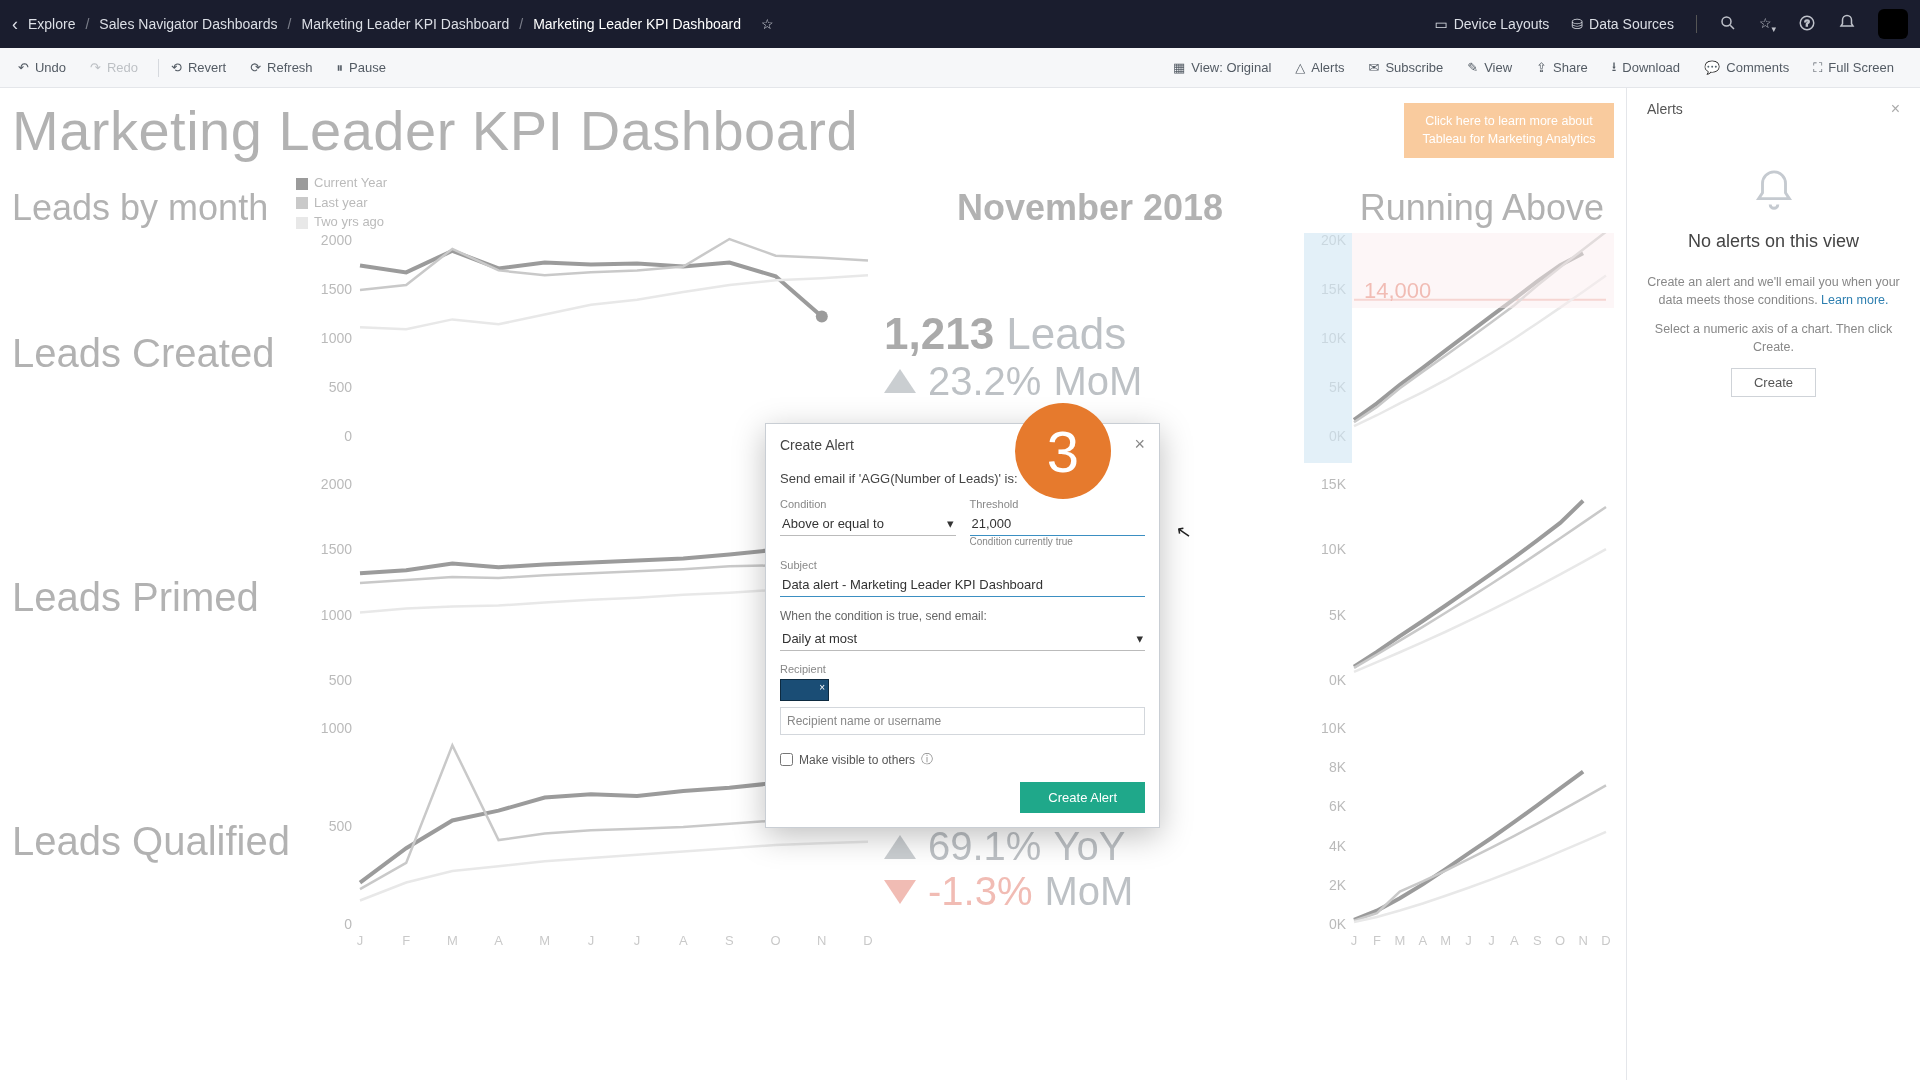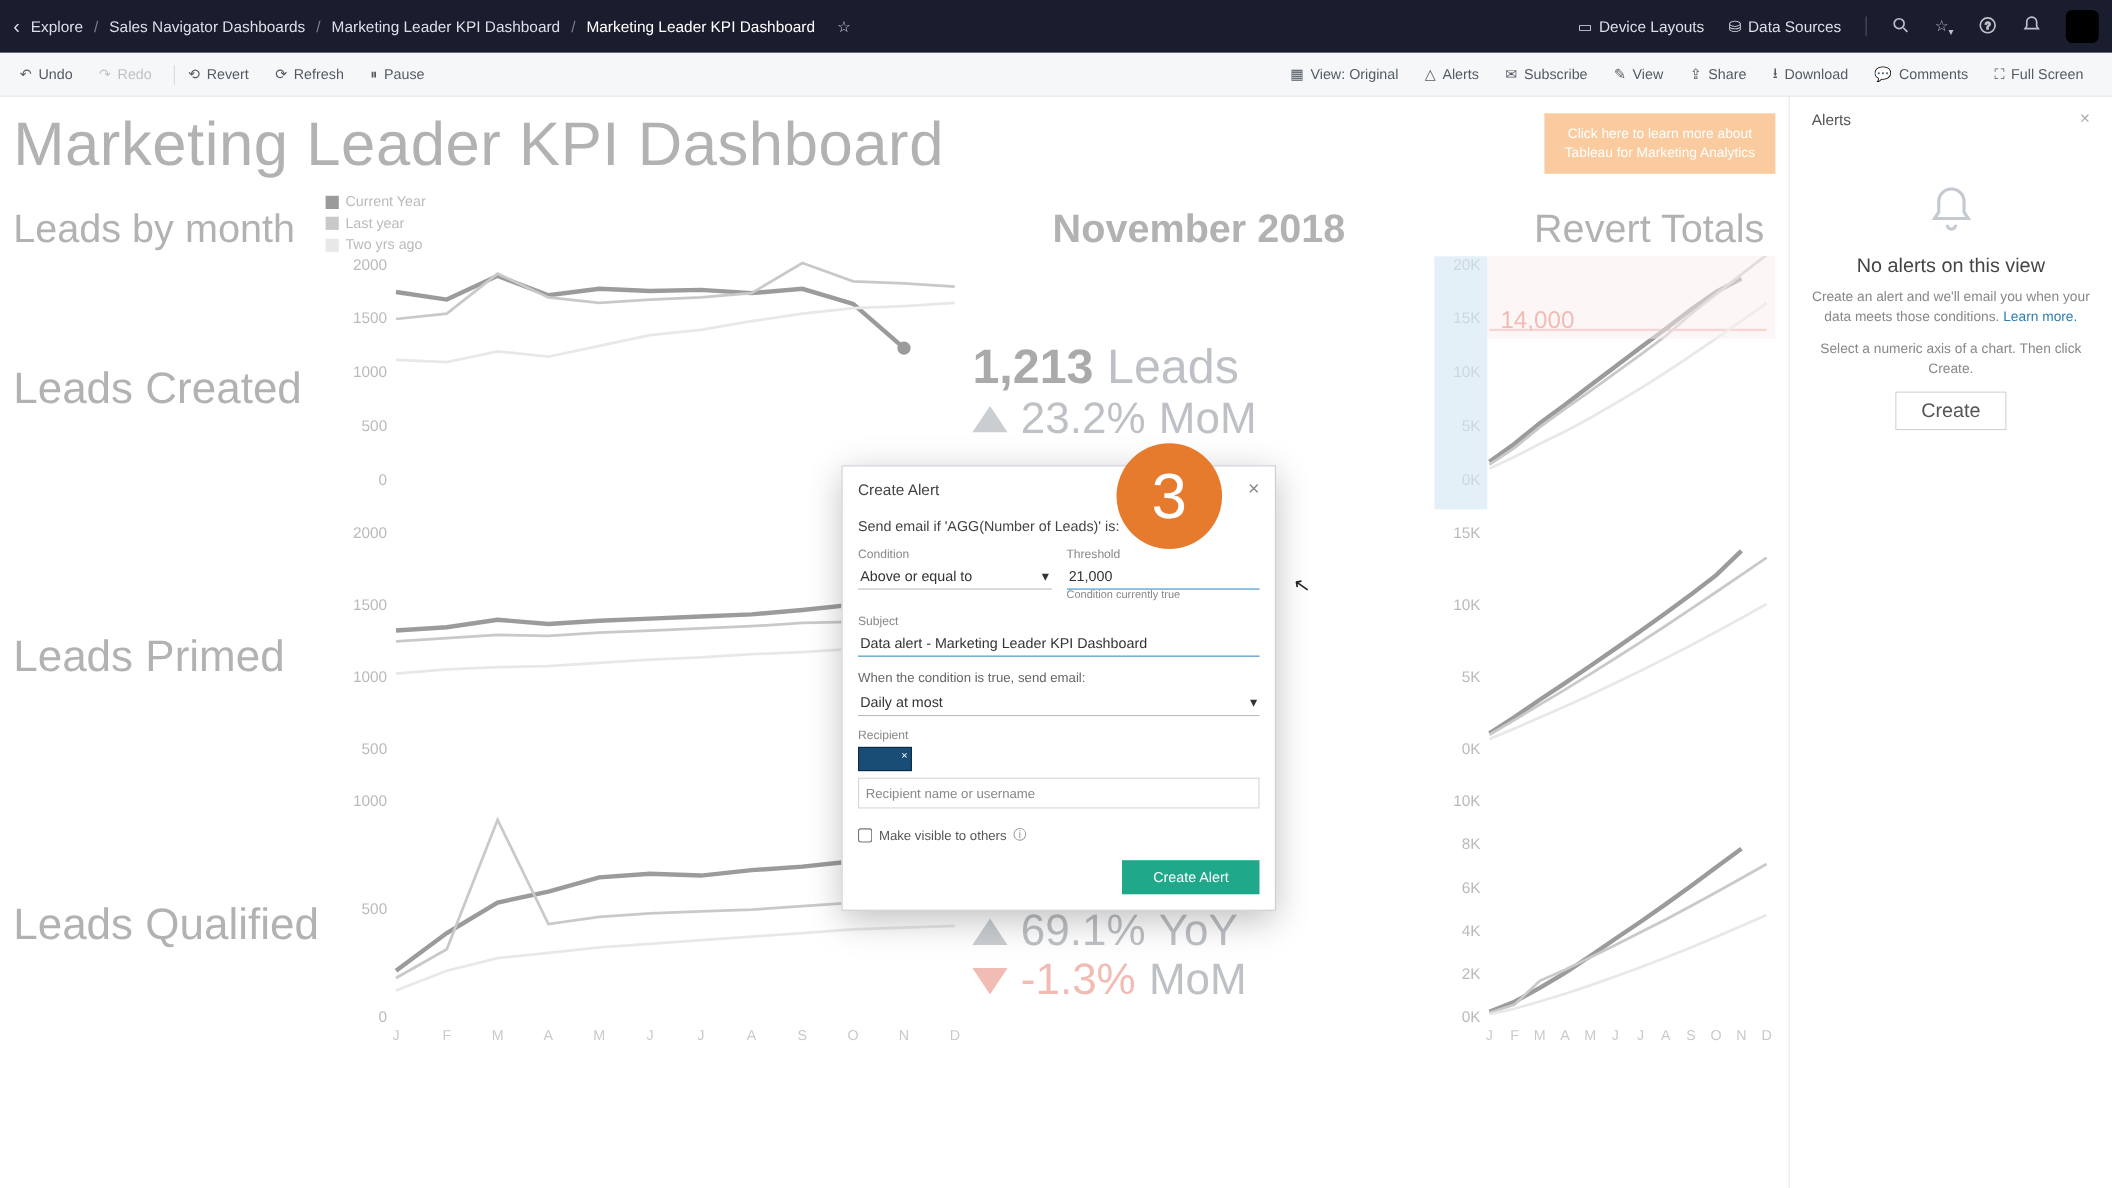--- a/index.html
+++ b/index.html
@@ -79,24 +79,24 @@
 .modal .actions { text-align: right; margin-top: 14px; }
 .modal .primary { background: #1fa88a; color: #fff; border: none; padding: 8px 28px; font-size: 13px; cursor: pointer; }
 
 
 .stepbubble { position: absolute; left: 1015px; top: 315px; width: 96px; height: 96px; border-radius: 50%; background: #e67a2d; color: #fff; font-size: 58px; display: flex; align-items: center; justify-content: center; z-index: 6; }
 
 
 .alerts .ahead { display: flex; align-items: center; font-size: 14px; color: #555; }
 .alerts .ahead .axe { margin-left: auto; cursor: pointer; font-size: 16px; color: #aaa; }
 .alerts .bell { text-align: center; margin: 50px 0 14px; color: #bbb; }
-.alerts h3 { text-align: center; font-weight: 500; font-size: 18px; color: #444; margin-bottom: 10px; }
+.alerts h3 { text-align: center; font-weight: 500; font-size: 18px; color: #444; margin-bottom: 22px; }
 .alerts p { text-align: center; font-size: 12.5px; color: #888; line-height: 1.4; margin-bottom: 12px; }
 .alerts a { color: #2e7fb0; text-decoration: none; }
-.alerts .createbtn { display: block; margin: 10px auto 0; border: 1px solid #cfd3d8; background: #fff; padding: 6px 22px; font-size: 18px; color: #555; cursor: pointer; }
+.alerts .createbtn { display: block; margin: 10px auto 0; border: 1px solid #cfd3d8; background: #fff; padding: 6px 22px; font-size: 13px; color: #555; cursor: pointer; }
 
 .cursor-ptr { position: absolute; left: 1176px; top: 433px; z-index: 7; font-size: 18px; color: #222; transform: rotate(-10deg); }
 </style>
 </head>
 <body>
 
 <div class="topnav">
   <div class="crumbs">
     <span style="font-size:18px;">‹</span>
     <span class="item">Explore</span>
@@ -214,21 +214,21 @@
       <div class="colhead" style="align-items:flex-start;padding-top:4px;">
         <div class="legend">
           <div><span class="sw" style="background:#222"></span><span>Current Year</span></div>
           <div><span class="sw" style="background:#888"></span><span>Last year</span></div>
           <div><span class="sw" style="background:#ccc"></span><span>Two yrs ago</span></div>
         </div>
       </div>
       <div class="colhead center">
           <b>November 2018</b>
         </div>
-      <div class="colhead right">Revert Totals</div>
+      <div class="colhead right">Running Above</div>
 
       <div class="rowlab">Leads Created</div>
       <div class="chartcell">
           <svg width="580" height="230">
             <text x="56" y="12" text-anchor="end" font-size="14" fill="#666">2000</text>
             <text x="56" y="61" text-anchor="end" font-size="14" fill="#666">1500</text>
             <text x="56" y="110" text-anchor="end" font-size="14" fill="#666">1000</text>
             <text x="56" y="159" text-anchor="end" font-size="14" fill="#666">500</text>
             <text x="56" y="208" text-anchor="end" font-size="14" fill="#666">0</text>
             <path d="M64 32.5 L110.18181818181819 39.36000000000001 L156.36363636363637 17.800000000000008 L202.54545454545453 35.44 L248.72727272727272 29.56 L294.9090909090909 31.52 L341.09090909090907 30.54 L387.27272727272725 33.480000000000004 L433.45454545454544 29.56 L479.6363636363637 43.28000000000001 L525.8181818181818 83.46000000000001" fill="none" stroke="#222" stroke-width="4"></path>

